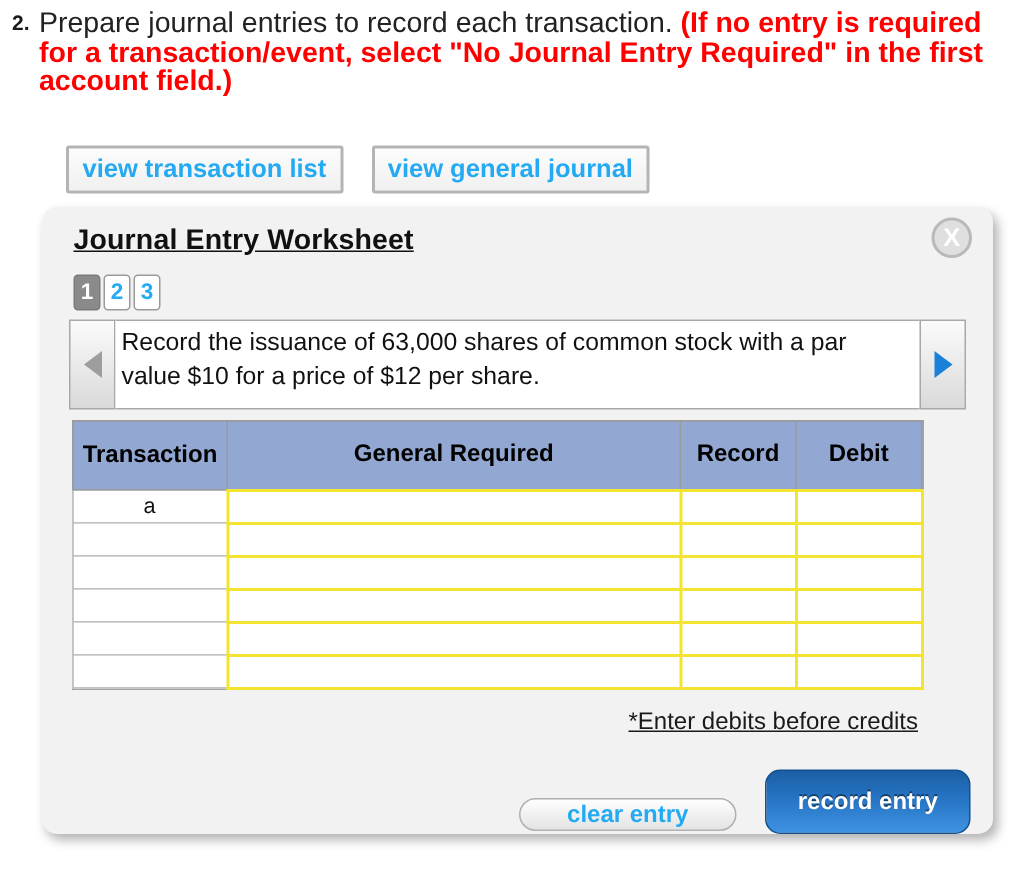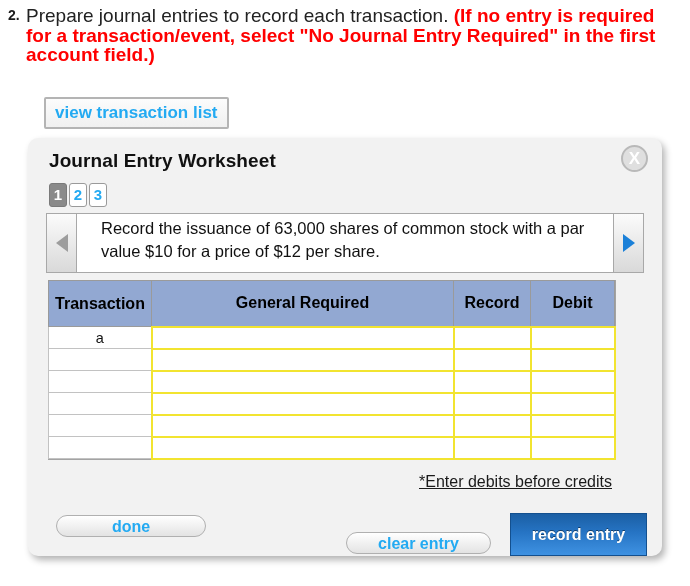--- a/index.html
+++ b/index.html
@@ -67,20 +67,21 @@
     border-radius: 10px;
     box-shadow: 3px 4px 7px rgba(0,0,0,0.30);
   }
   #panel-title {
     position: absolute;
     left: 21px; top: 12px;
     font-size: 19px;
     font-weight: bold;
     color: #111;
     letter-spacing: 0.1px;
+    text-decoration: underline;
   }
 
   
   #close-btn {
     position: absolute;
     right: 14px; top: 7px;
     width: 27px; height: 27px;
     border-radius: 50%;
     background: #dfdfdf;
     border: 2px solid #b9b9b9;
@@ -134,21 +135,21 @@
     cursor: pointer;
     flex: none;
   }
   .nav-arrow svg { display: block; }
   #desc-box {
     flex: 1;
     background: #ffffff;
     border-top: 1px solid #a8a8a8;
     border-bottom: 1px solid #a8a8a8;
     overflow: hidden;
-    padding: 3px 6px 0 24px;
+    padding: 3px 6px 0 4px;
   }
   #desc-text {
     font-size: 16.5px;
     line-height: 23px;
     color: #111;
   }
 
   
   #journal-table {
     position: absolute;
@@ -215,21 +216,21 @@
     font-size: 16px;
     text-align: center;
     line-height: 19px;
     cursor: pointer;
     white-space: nowrap;
   }
   #btn-done   { left: 28px;  top: 377px; width: 150px; }
   #btn-clear  { left: 318px; top: 377px; width: 145px; margin-top: 17px; }
   #btn-record {
     left: 482px; top: 375px; width: 137px; height: 43px;
-    border-radius: 0;
+    border-radius: 10px;
     border: 1px solid #13508f;
     background: linear-gradient(#1b5fa4 0%, #2674c4 45%, #3f92e2 100%);
     color: #ffffff;
     text-shadow: 0 -1px 0 rgba(0,0,0,0.45);
     font-size: 16px;
     line-height: 23px;
   }
 </style>
 </head>
 <body>
@@ -237,20 +238,21 @@
 <div id="question">
   <span class="q-num">2.</span>
   <div class="q-text-wrap">
     <span class="q-plain">Prepare journal entries to record each transaction.</span>
     <span class="q-red">(If no entry is required for a transaction/event, select "No Journal Entry Required" in the first account field.)</span>
   </div>
 </div>
 
 <div id="view-buttons">
   <button class="view-btn">view transaction list</button>
+  <button class="view-btn">view general journal</button>
 </div>
 
 <div id="panel">
 
   <div id="panel-title">Journal Entry Worksheet</div>
 
   <div id="close-btn">X</div>
 
   <div id="page-tabs">
     <div class="page-tab active">1</div>
@@ -324,17 +326,16 @@
         <td class="cell-txn"></td>
         <td class="cell-input"></td>
         <td class="cell-input"></td>
         <td class="cell-input"></td>
       </tr>
     </tbody>
   </table>
 
   <div id="footnote">*Enter debits before credits</div>
 
-  <button class="pill-btn" id="btn-done">done</button>
   <button class="pill-btn" id="btn-clear">clear entry</button>
   <button class="pill-btn" id="btn-record">record entry</button>
 
 </div>
 
 </body></html>

